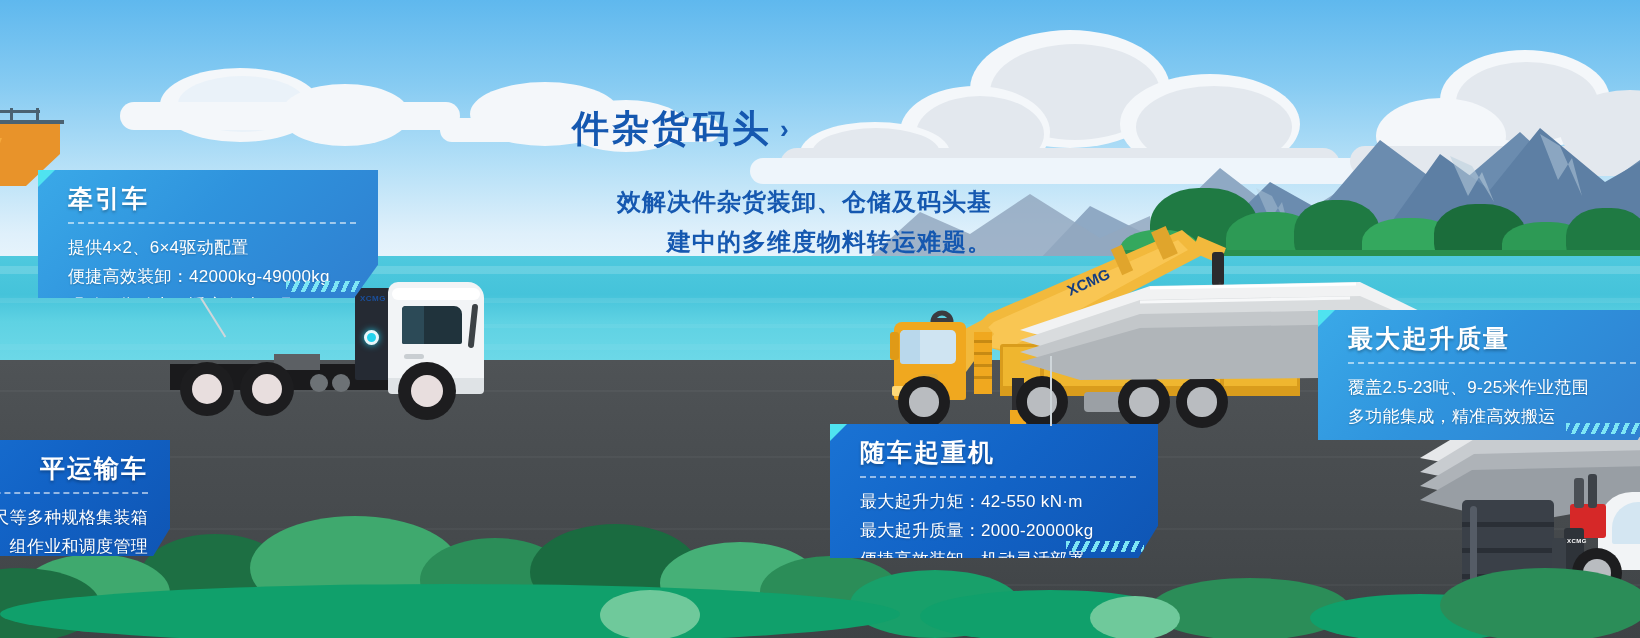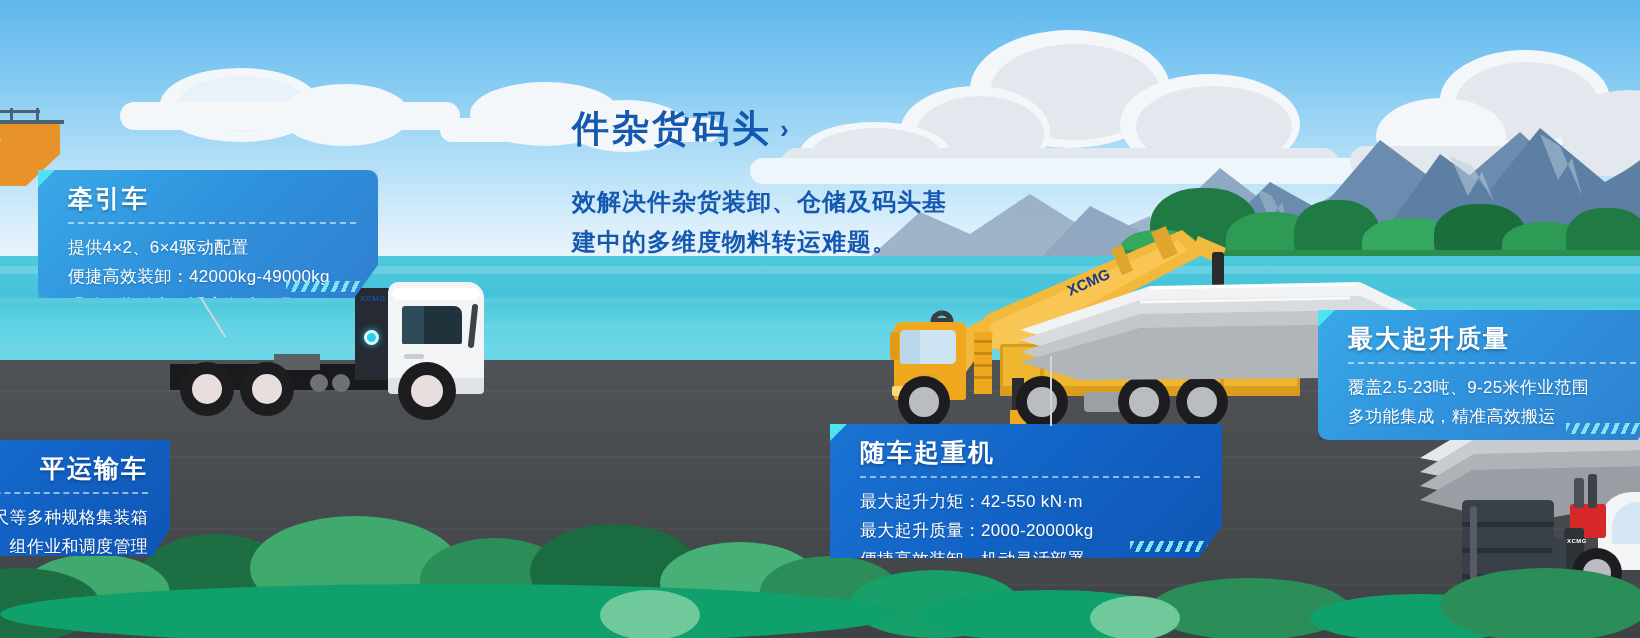--- a/index.html
+++ b/index.html
@@ -32,37 +32,37 @@
 
   
   .treeblob { position:absolute; border-radius:45% 45% 40% 40%; }
 
   
   .bush { position:absolute; border-radius:50%; }
 
   
   .card { position:absolute; color:#fff; padding:14px 22px 16px 30px;
           box-shadow:0 6px 18px rgba(0,0,0,.28); }
-  .card.lt { background:linear-gradient(135deg,#3aa9e8 0%,#2f93dd 45%,#2f7fd0 100%);border-radius:10px; }
+  .card.lt { background:linear-gradient(135deg,#3aa9e8 0%,#2f93dd 45%,#2f7fd0 100%); }
   .card.dk { background:linear-gradient(135deg,#1a73d4 0%,#1263c6 50%,#0f55b4 100%); }
   .card-title { font-size:25px; font-weight:bold; letter-spacing:2px;
                 text-shadow:0 2px 3px rgba(0,0,0,.28); line-height:1.15; }
   .card-divider { border-top:2px dashed rgba(255,255,255,.55); margin:9px 0 9px 0; height:0; }
   .card-line { font-size:17px; line-height:1.72; letter-spacing:.3px;
                text-shadow:0 1px 2px rgba(0,0,0,.25); white-space:nowrap; }
   .corner-tri { position:absolute; left:0; top:0; width:0; height:0;
                 border-top:17px solid #4fe3f0; border-right:17px solid transparent; }
   .hatch { position:absolute; right:14px; bottom:6px; width:78px; height:11px;
            background:repeating-linear-gradient(115deg,#7de6f5 0 4px,transparent 4px 9px); }
   .card-stem { position:absolute; background:#cfd6da; width:2px; }
   .dot { position:absolute; width:15px; height:15px; border-radius:50%;
          background:#22d3ee; border:3px solid #e8f6fa; box-shadow:0 0 7px rgba(34,211,238,.9); }
 
   
-  .headline { position:absolute; color:#1558b0; }
+  .headline { position:absolute; color:#1558b0;text-align:right; }
   .hl-title { font-size:37px; font-weight:bold; letter-spacing:3px; white-space:nowrap; }
   .hl-arrow { font-size:26px; font-weight:bold; margin-left:8px; }
   .hl-body { margin-top:28px; font-size:24px; font-weight:bold; line-height:1.65;
              letter-spacing:1px; color:#1558b0; }
 
   
   .px { position:absolute; }
   .wheel { position:absolute; border-radius:50%; background:#1d1d1f; }
   .wheel::after { content:""; position:absolute; left:22%; top:22%; width:56%; height:56%;
                   border-radius:50%; background:#e8dede; }
@@ -312,21 +312,21 @@
   <div class="card-stem" style="left:200px; top:298px; height:46px; transform:rotate(-32deg); transform-origin:top;"></div>
 
   <div class="card dk" style="left:-110px; top:440px; width:280px; height:116px; padding-left:26px;
               clip-path:polygon(0 0, 100% 0, 100% 76%, 94% 100%, 0 100%);">
     <div class="card-title" style="text-align:right;">平运输车</div>
     <div class="card-divider"></div>
     <div class="card-line" style="text-align:right;">5尺等多种规格集装箱</div>
     <div class="card-line" style="text-align:right;">组作业和调度管理</div>
   </div>
 
-  <div class="card dk" style="left:830px; top:424px; width:392px; height:134px;
+  <div class="card dk" style="left:830px; top:424px; width:328px; height:134px;
               clip-path:polygon(0 0, 100% 0, 100% 76%, 94% 100%, 0 100%);">
     <div class="corner-tri"></div>
     <div class="card-title">随车起重机</div>
     <div class="card-divider"></div>
     <div class="card-line">最大起升力矩：42-550 kN·m</div>
     <div class="card-line">最大起升质量：2000-20000kg</div>
     <div class="card-line">便捷高效装卸，机动灵活部署</div>
     <div class="hatch"></div>
   </div>
   <div class="card-stem" style="left:1050px; top:356px; height:70px;"></div>

